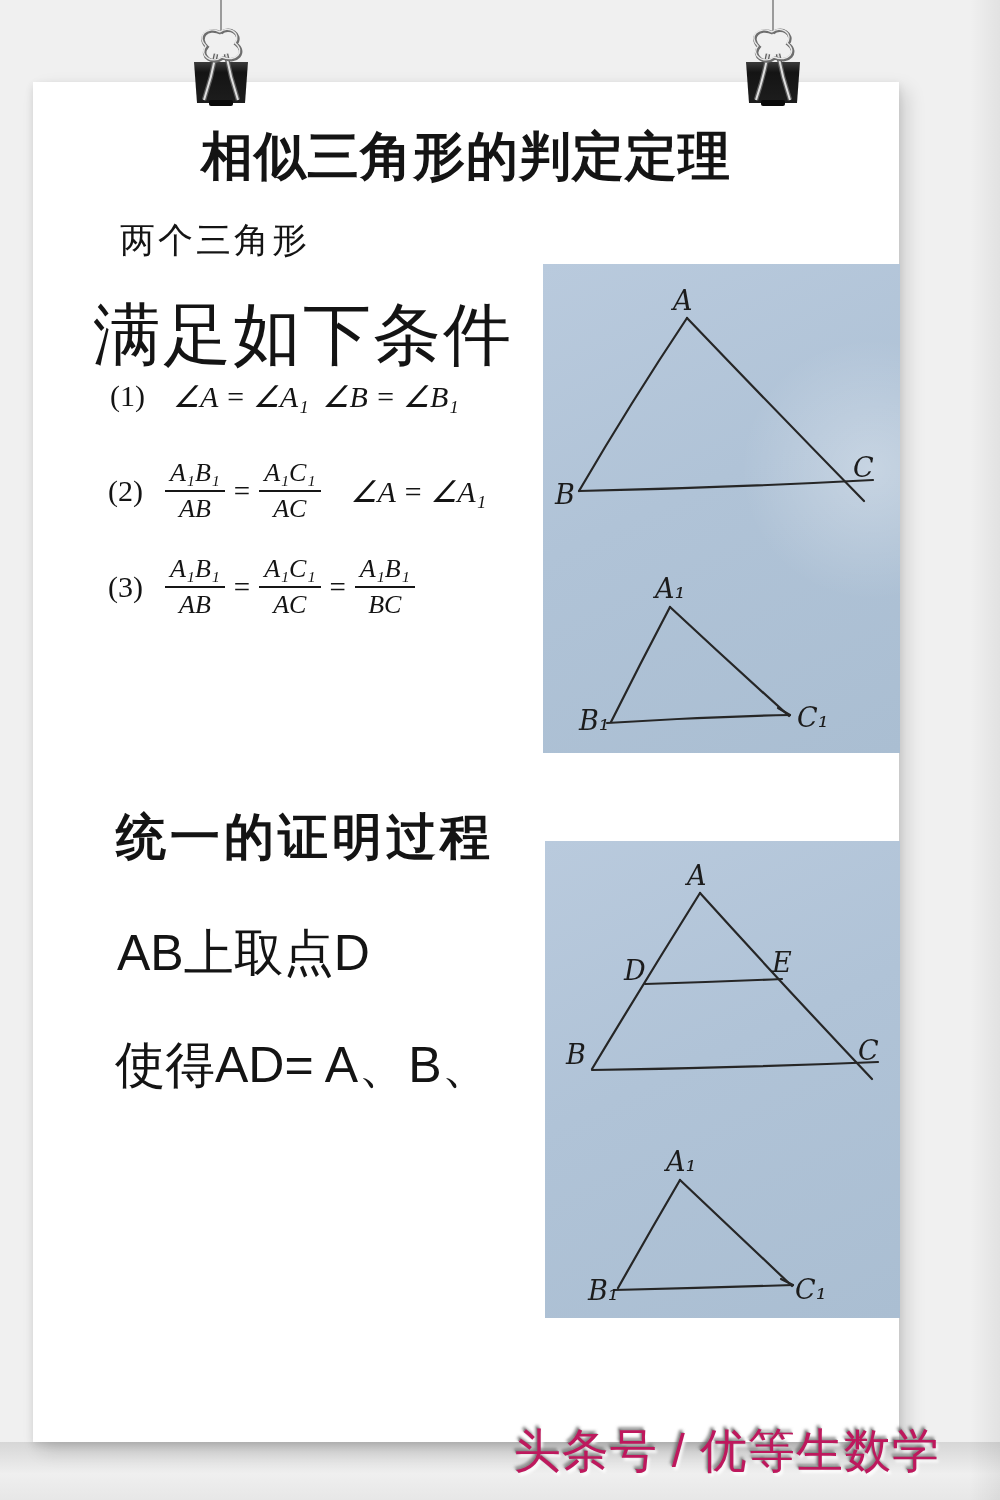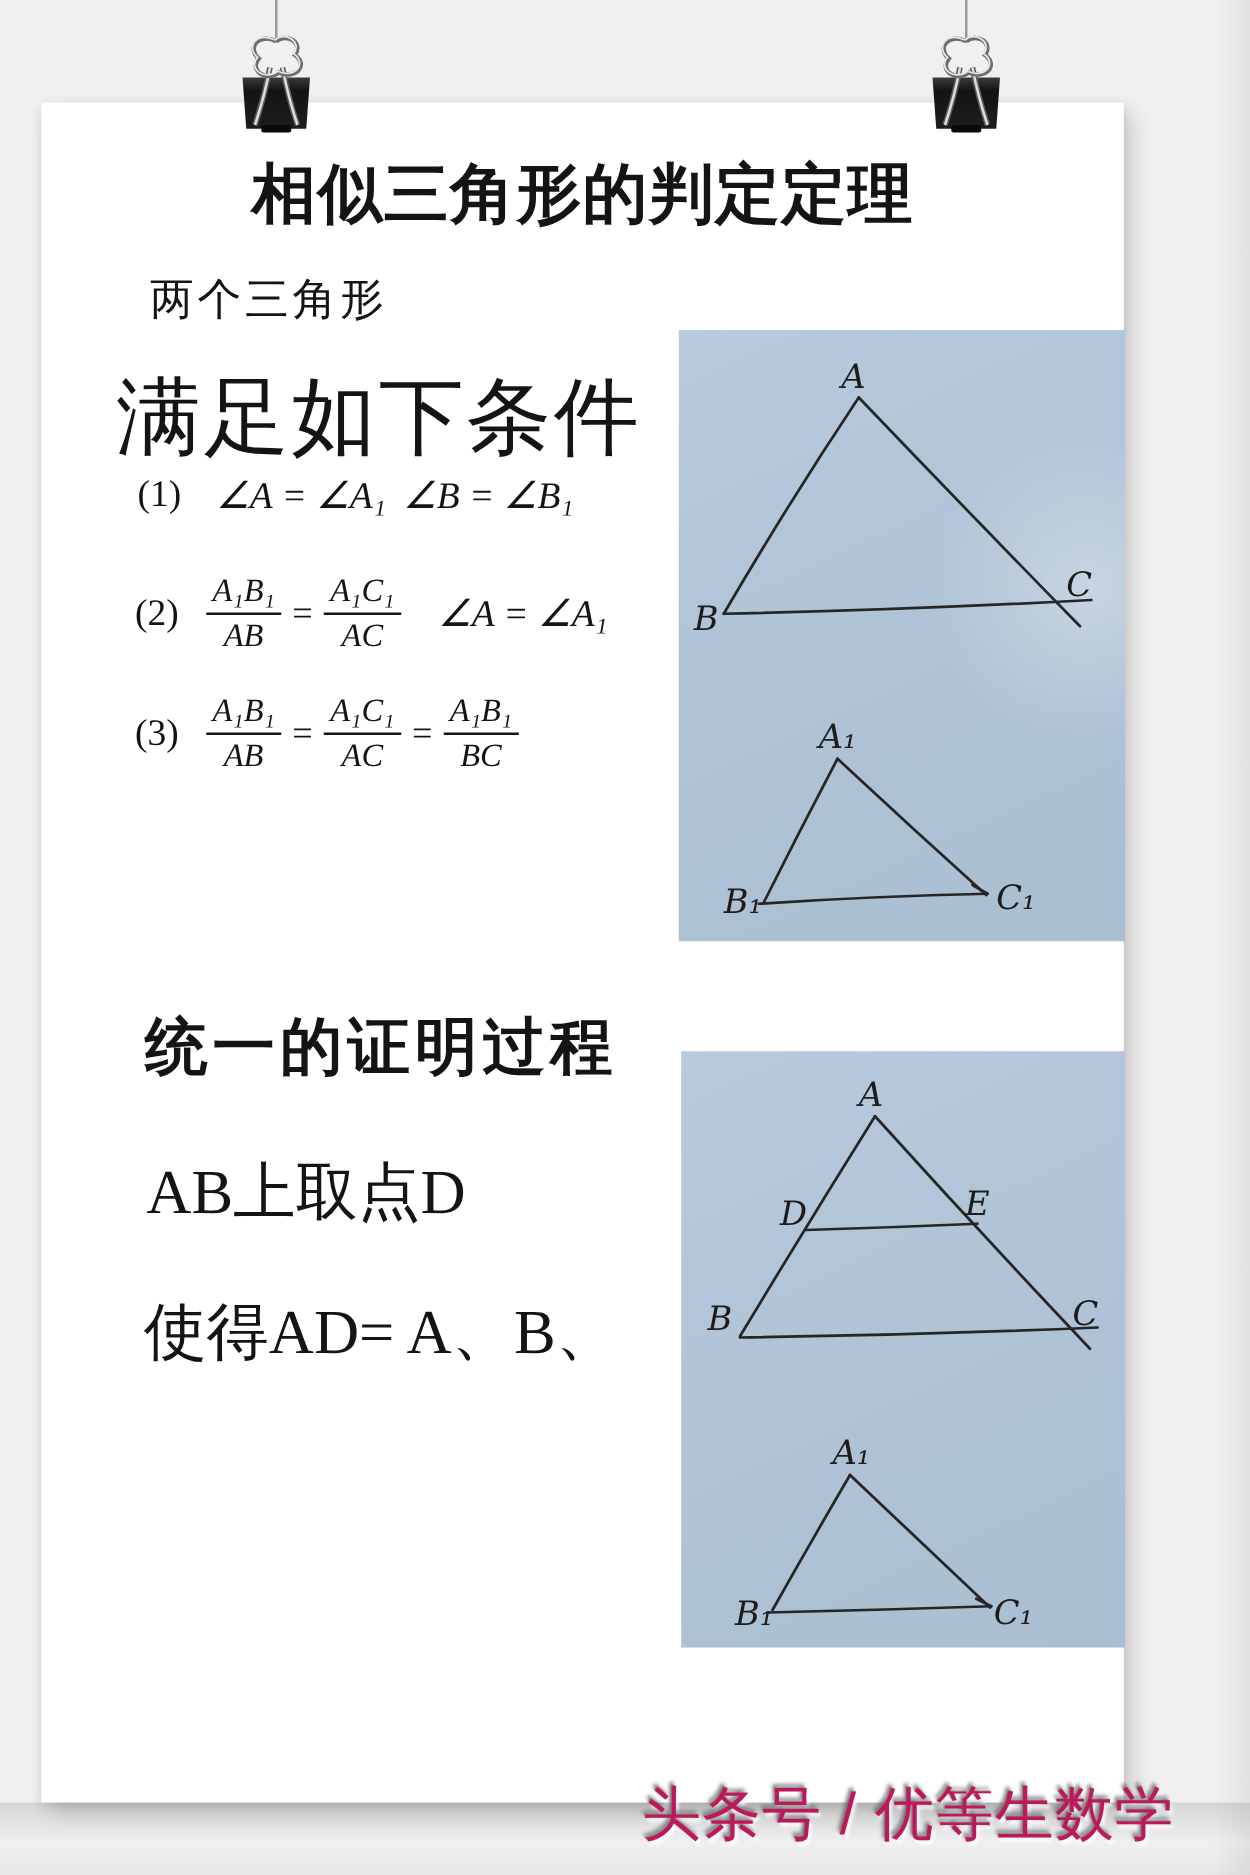--- a/index.html
+++ b/index.html
@@ -20,21 +20,21 @@
   .clip{position:absolute;top:0;width:64px;height:110px;z-index:20;}
   .clip.left{left:189px;}
   .clip.right{left:741px;}
   
   .abs{position:absolute;line-height:1;white-space:nowrap;color:#141414;}
   .title{top:48px;left:0;width:100%;text-align:center;font-size:52px;font-weight:700;letter-spacing:1px;}
   .intro1{top:140px;left:87px;font-size:35px;letter-spacing:3px;}
   .intro2{top:218px;left:60px;font-size:68px;letter-spacing:2px;}
   .conclusion{top:573px;left:89px;font-size:50px;letter-spacing:3px;}
   .section-heading{top:730px;left:83px;font-size:50px;font-weight:700;letter-spacing:4px;}
-  .serif{font-family:Liberation Serif, serif;}
+  .serif{font-family:Liberation Sans, sans-serif;}
   .proof1{top:846px;left:84px;font-size:50px;}
   .proof2{top:958px;left:82px;font-size:50px;}
   .proof3{top:1086px;left:84px;font-size:50px;}
   
   .cond{position:absolute;display:flex;align-items:center;color:#141414;
     font-family:"Liberation Serif",serif;}
   .cond .idx{font-size:30px;font-style:normal;}
   .cond .math{font-style:italic;font-size:30px;}
   .cond1{top:292px;left:77px;height:44px;}
   .cond1 .p1{margin-left:28px;}

